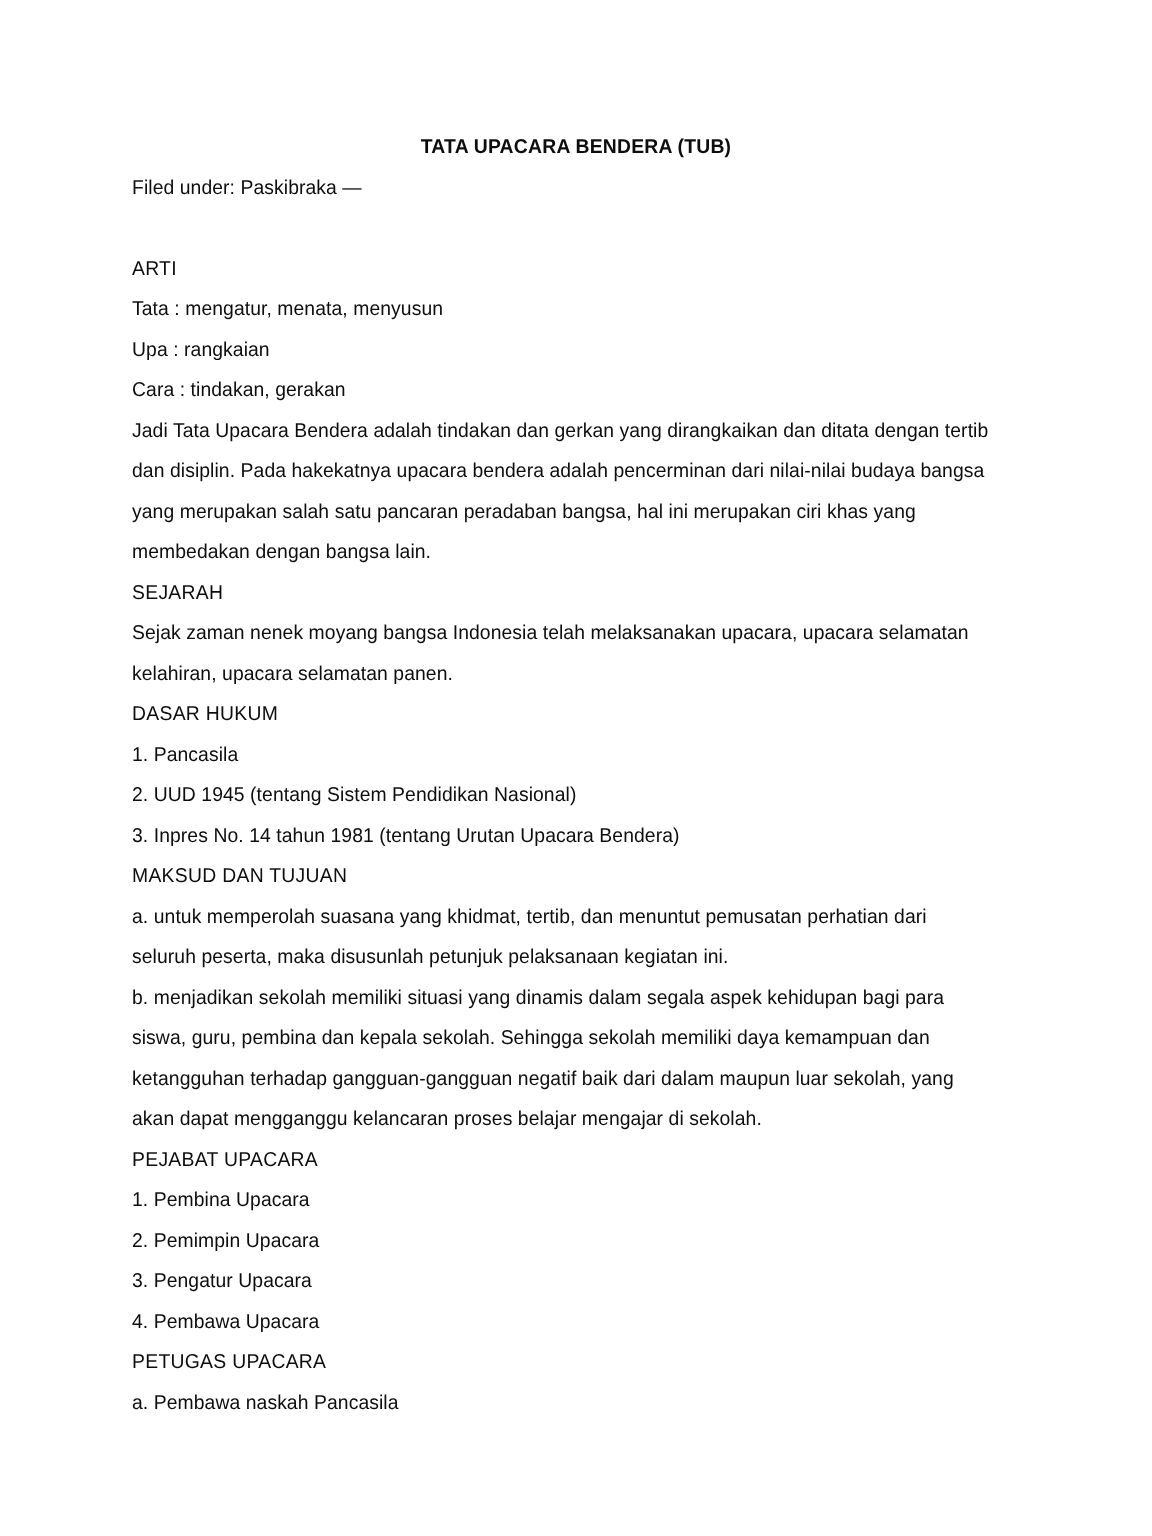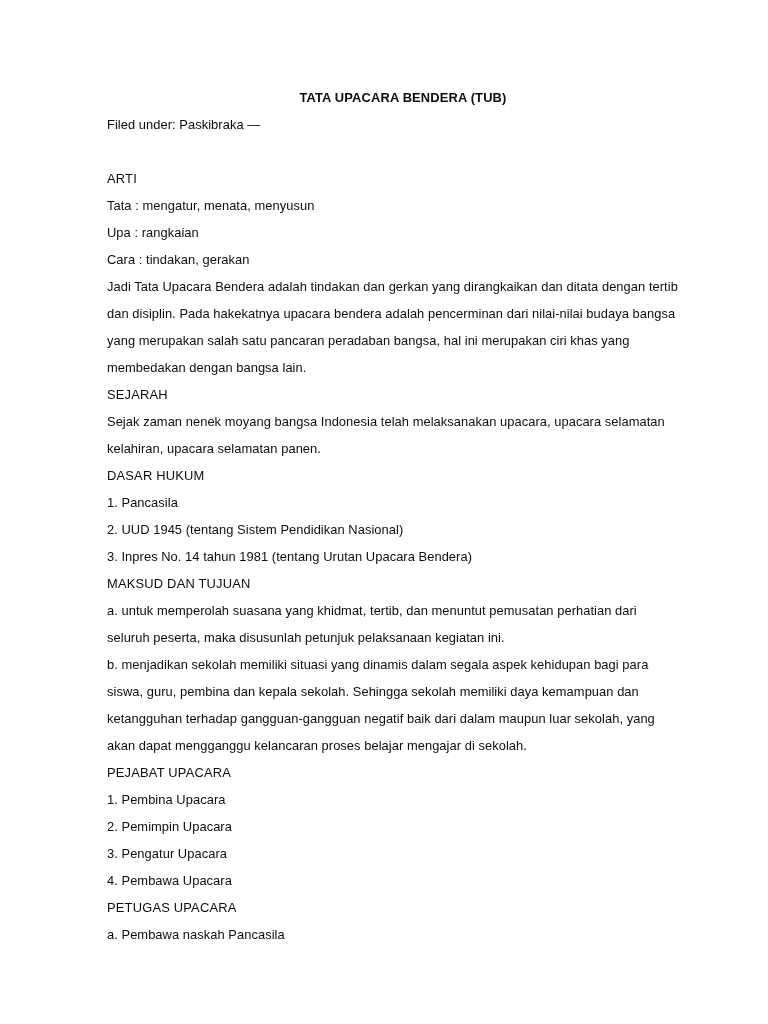--- a/index.html
+++ b/index.html
@@ -15,21 +15,20 @@
     -webkit-font-smoothing: antialiased;
   }
   .page {
     position: relative;
     width: 704px;
     height: 1024px;
     background: #ffffff;
     box-sizing: border-box;
     padding: 0;
     overflow: hidden;
-    margin-left: 19px;
   }
   .content {
     position: absolute;
     left: 88px;
     top: 84px;
     width: 592px;
   }
   .doc-title {
     text-align: center;
     font-weight: bold;

